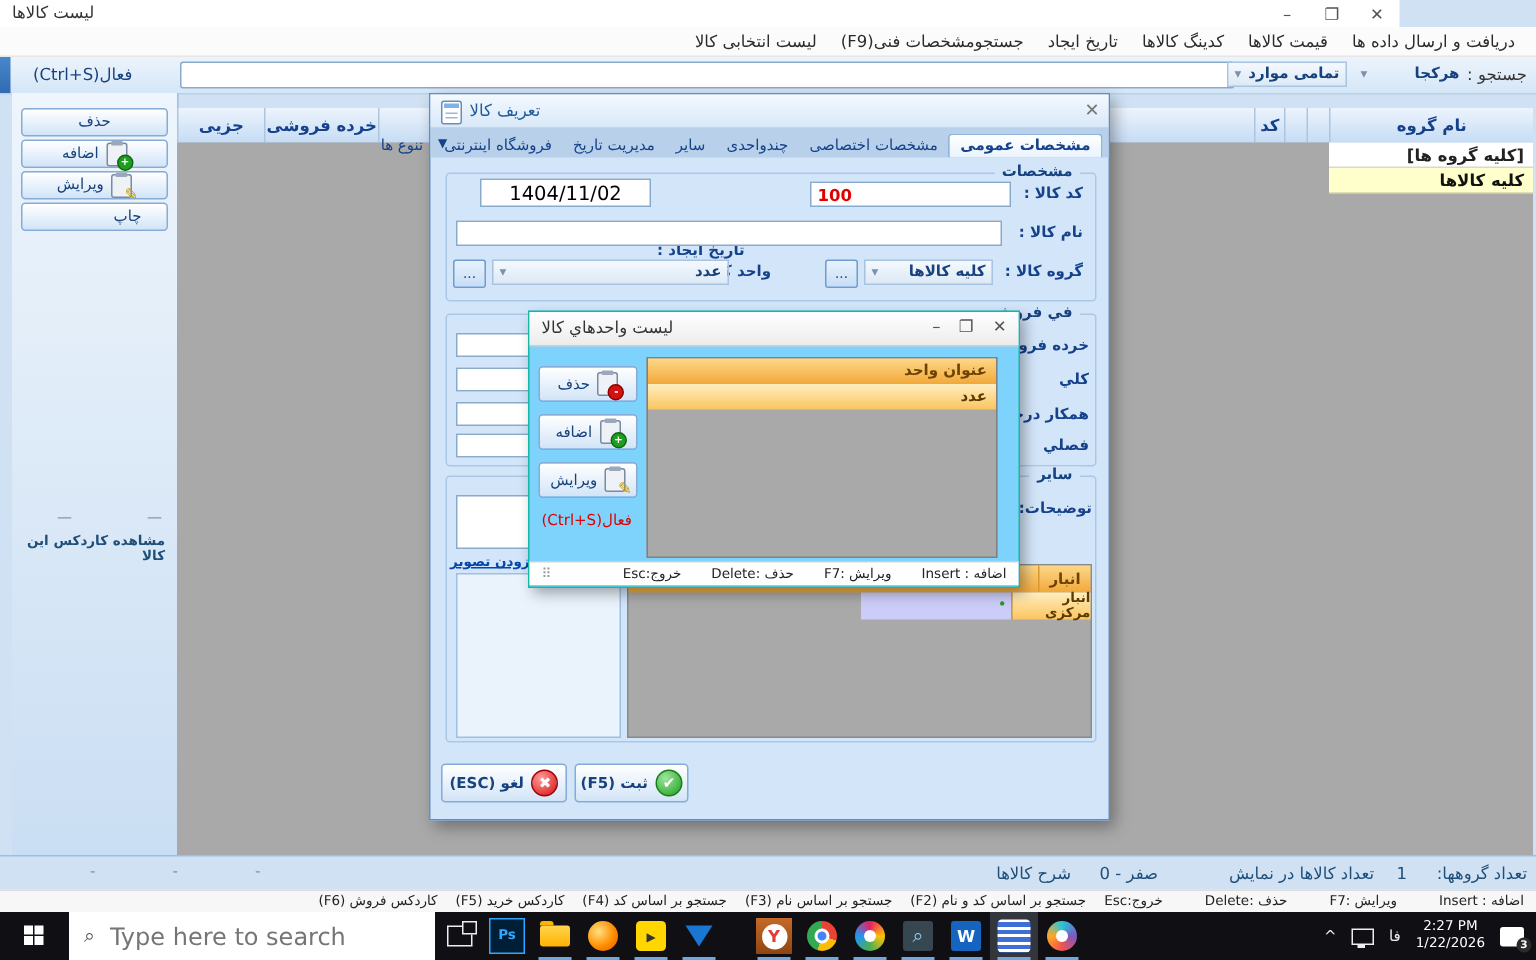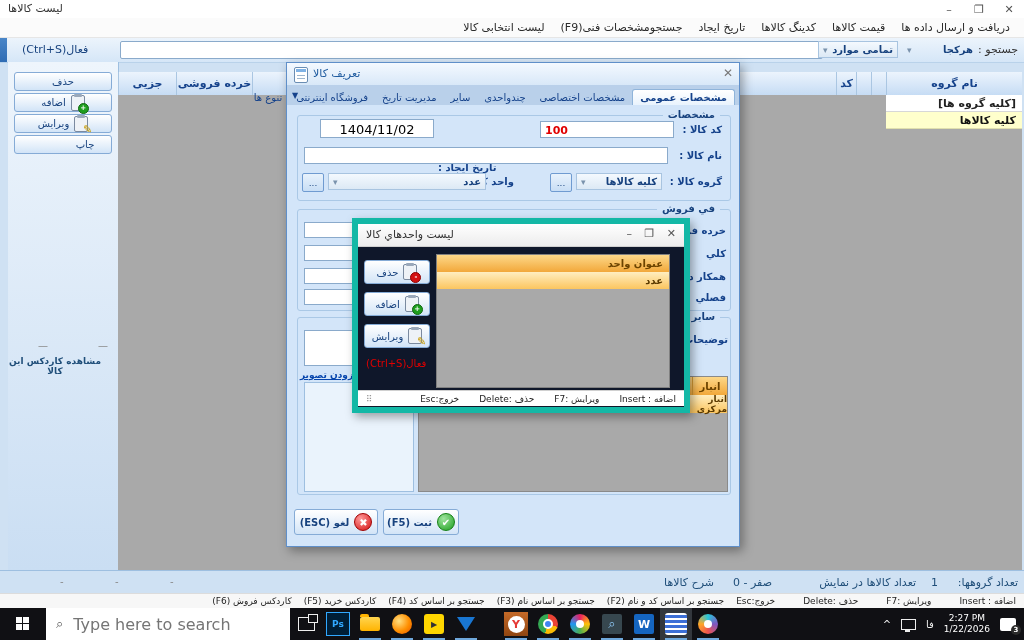--- a/index.html
+++ b/index.html
@@ -1,20 +1,20 @@
 <!DOCTYPE html>
 <html><head>
 <meta charset="utf-8">
 <style>
   html,body{margin:0;padding:0;background:#444;}
   .screen{position:relative;width:1024px;height:640px;overflow:hidden;
     font-family:"DejaVu Sans",sans-serif;background:#cfe1f3;}
   .abs{position:absolute;}
   
-  .titlebar{left:0;top:0;width:1024px;height:18px;background:#fff;}
+  .titlebar{left:0;top:0;width:896px;height:18px;background:#fff;padding-left:37px;}
   .wtitle{left:8px;top:2px;font-size:11px;color:#333;}
   .wctrls{right:0;top:0;height:18px;display:flex;}
   .wc{width:30px;height:18px;display:flex;align-items:center;justify-content:center;
       font-size:11px;color:#555;cursor:default;}
   .menubar{left:0;top:18px;width:1024px;height:20px;background:#fbfbfb;
     border-bottom:1px solid #e6e6e6;display:flex;align-items:center;padding-right:6px;box-sizing:border-box;}
   .menu-item{font-size:11px;color:#2b2b2b;padding:0 8px;white-space:nowrap;}
   .searchrow{left:0;top:38px;width:1024px;height:24px;
     background:linear-gradient(#ecf4fc,#d5e6f7);border-bottom:1px solid #b9d2ea;}
   .accent{left:0;top:38px;width:7px;height:24px;background:linear-gradient(#4a86c8,#2f6cb4);}
@@ -27,21 +27,21 @@
   .chev{color:#7a93ad;font-size:9px;}
   .search-lbl{right:6px;top:43px;font-size:11px;color:#333;}
   
   .leftpanel{left:8px;top:62px;width:110px;height:508px;
     background:linear-gradient(#eef5fc,#cadef3);border-right:1px solid #9ebfe0;}
   .btn{background:linear-gradient(#ffffff,#d2e4f7);border:1px solid #85abd6;border-radius:3px;
     color:#17427e;font-size:10px;display:flex;align-items:center;justify-content:center;gap:5px;
     box-sizing:border-box;cursor:default;}
   .lp-btn{left:14px;width:98px;height:19px;}
   .dash{color:#8a8a8a;font-size:10px;}
-  .kardex{left:0;top:356px;width:110px;text-align:center;font-size:9px;font-weight:bold;color:#1f4e79;}
+  .kardex{left:0;top:356px;width:110px;text-align:right;font-size:9px;font-weight:bold;color:#1f4e79;}
   
   .ghead{background:linear-gradient(#ecf4fd,#c6dcf4);border-bottom:1px solid #9ebfe0;
     display:flex;direction:rtl;}
   .gcell{border-left:1px solid #aac6e2;display:flex;align-items:center;justify-content:center;
     font-size:11px;font-weight:bold;color:#15428b;box-sizing:border-box;height:100%;}
   .gridbody{background:#a9a9a9;}
   .grow{font-size:11px;display:flex;align-items:center;direction:rtl;padding:0 6px;box-sizing:border-box;}
   
   .dialog{left:286px;top:62px;width:452px;height:483px;background:#d3e5f9;
     border:1px solid #5f8fc9;box-shadow:3px 4px 10px rgba(0,0,0,.35);z-index:5;}
@@ -74,22 +74,22 @@
     display:flex;align-items:center;justify-content:center;flex:none;}
   .ic-green{background:radial-gradient(circle at 35% 30%,#9fe59f,#1e9e1e);border:1px solid #148014;}
   .ic-red{background:radial-gradient(circle at 35% 30%,#ff9a9a,#d41111);border:1px solid #a00000;}
   .clip{width:12px;height:14px;background:#eef2f7;border:1px solid #7a8aa0;border-radius:2px;position:relative;flex:none;}
   .clip::before{content:"";position:absolute;left:2px;right:2px;top:-2px;height:3px;background:#9aa8ba;border-radius:1px;}
   .clip .mini{position:absolute;right:-5px;bottom:-4px;width:9px;height:9px;border-radius:50%;
     color:#fff;font-size:7px;line-height:9px;text-align:center;font-weight:bold;}
   .mini.g{background:#1e9e1e;border:1px solid #116611;}
   .mini.r{background:#d41111;border:1px solid #8a0000;}
   .pencil{color:#c79a00;font-size:11px;}
-  .units-dlg{left:352px;top:218px;width:326px;height:183px;background:#0f172a;
-    border:6px solid #14b8a6;box-shadow:3px 4px 9px rgba(0,0,0,.35);z-index:6;}
+  .units-dlg{left:352px;top:207px;width:326px;height:183px;background:#7dd3fc;
+    border:1px solid #14b8a6;box-shadow:3px 4px 9px rgba(0,0,0,.35);z-index:6;}
   .u-titlebar{left:0;top:0;width:100%;height:22px;background:linear-gradient(#ffffff,#ececec);
     border-bottom:1px solid #cfcfcf;}
   .u-title{left:8px;top:4px;font-size:11px;color:#333;}
   .u-ctrl{top:3px;font-size:11px;color:#555;}
   .u-grid{left:78px;top:30px;width:232px;height:132px;background:#a9a9a9;border:1px solid #808080;}
   .u-row{width:100%;height:17px;display:flex;align-items:center;direction:rtl;
     padding:0 6px;box-sizing:border-box;font-size:10px;}
   .u-status{left:0;bottom:1px;width:100%;height:16px;background:#fff;border-top:1px solid #d0d0d0;
     display:flex;direction:rtl;align-items:center;gap:20px;padding:0 8px;box-sizing:border-box;
     font-size:9px;color:#222;}

